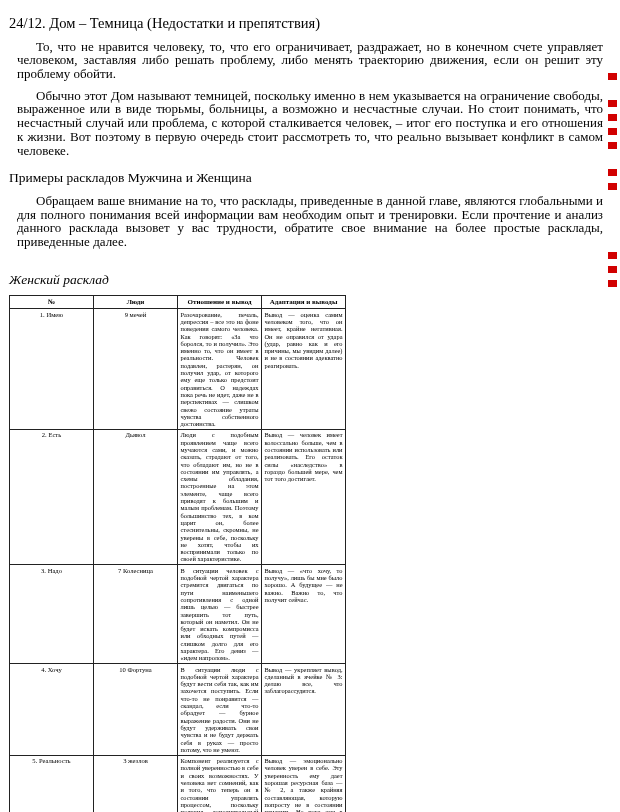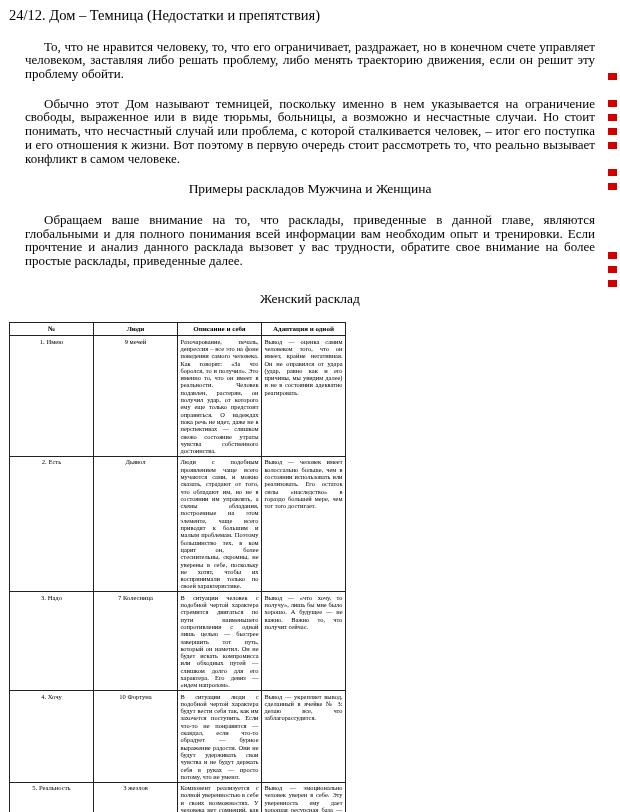--- a/index.html
+++ b/index.html
@@ -6,31 +6,31 @@
   .page {
     position:relative;
     width:620px; height:812px;
     background:#ffffff;
     color:#000;
     font-family:"Liberation Serif", serif;
     overflow:hidden;
   }
   .content { padding:7px 9px 0 9px; }
   .title {
-    font-size:14.5px; font-weight:normal; margin:0 0 7px 0; line-height:1.15;
+    font-size:14.5px; font-weight:normal; margin:8px 0 7px 0; line-height:1.15;
   }
   p.body {
-    font-size:13px; line-height:13.7px; text-align:justify; margin:16px;
+    font-size:13px; line-height:13.7px; text-align:justify; margin:8px;
   }
   p.indent { text-indent:19px; }
   p.gap-top { margin-top:14px; }
   h2.section {
-    font-size:13.5px; font-weight:normal; margin:13px 0 7px 0; line-height:1.15;text-align:center;
+    font-size:13.5px; font-weight:normal; margin:13px 0 7px 0; line-height:1.15;
   }
-  h2.table-heading { margin-top:23px; margin-bottom:16px; }
+  h2.table-heading { margin-top:23px; margin-bottom:8px;font-style:italic; }
   table.spread {
     border-collapse:collapse;
     width:337px;
     table-layout:fixed;
   }
   table.spread th, table.spread td {
     border:1px solid #222;
     vertical-align:top;
     padding:1.5px 2.5px;
     font-family:"Liberation Serif", serif;
@@ -73,22 +73,22 @@
 
     <p class="body indent">Обращаем ваше внимание на то, что расклады, приведенные в данной главе, являются глобальными и для полного понимания всей информации вам необходим опыт и тренировки. Если прочтение и анализ данного расклада вызовет у вас трудности, обратите свое внимание на более простые расклады, приведенные далее.</p>
 
     <h2 class="section table-heading">Женский расклад</h2>
 
     <table class="spread">
       <thead>
         <tr>
           <th>№</th>
           <th>Люди</th>
-          <th>Описание и себя</th>
-          <th>Адаптация и одной</th>
+          <th>Отношение и вывод</th>
+          <th>Адаптация и выводы</th>
         </tr>
       </thead>
       <tbody>
         <tr>
           <td class="cell-num">1. Имею</td>
           <td class="cell-card">9 мечей</td>
           <td class="cell-desc">Разочарование, печаль, депрессия – все это на фоне поведения самого человека. Как говорят: «За что боролся, то и получил». Это именно то, что он имеет в реальности. Человек подавлен, растерян, он получил удар, от которого ему еще только предстоит оправиться. О надеждах пока речь не идет, даже не в перспективах — слишком свежо состояние утраты чувства собственного достоинства.</td>
           <td class="cell-adapt">Вывод — оценка самим человеком того, что он имеет, крайне негативная. Он не оправился от удара (удар, равно как и его причины, мы увидим далее) и не в состоянии адекватно реагировать.</td>
         </tr>
         <tr>

